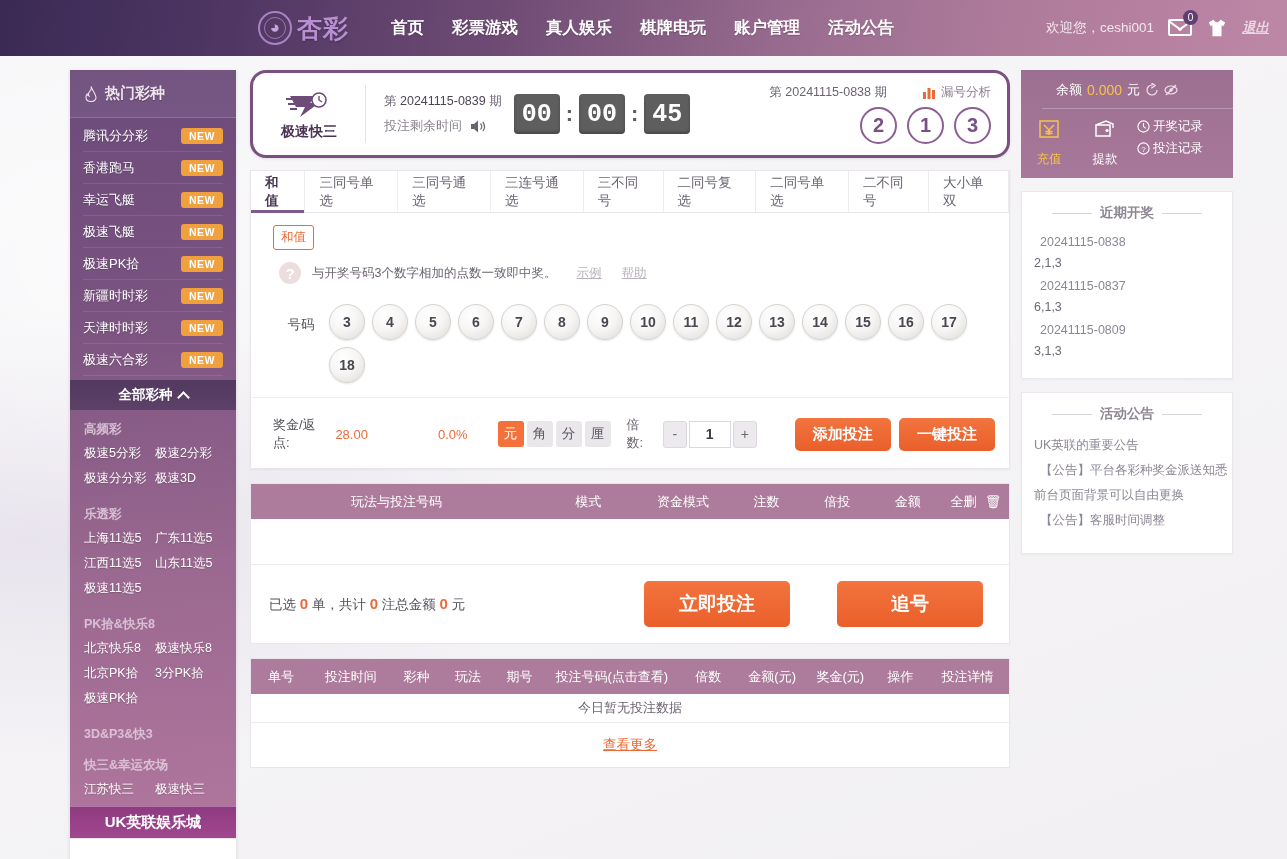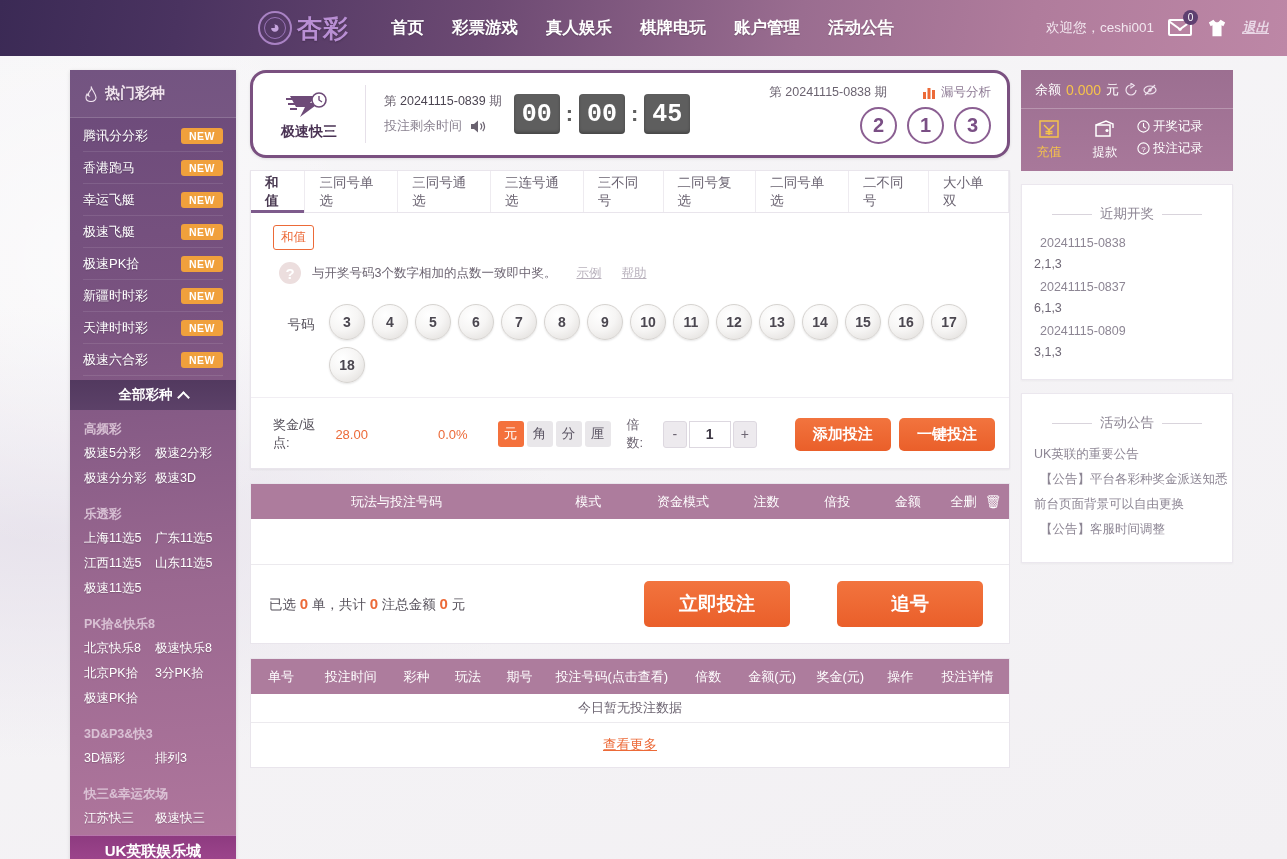--- a/index.html
+++ b/index.html
@@ -293,42 +293,42 @@
   }
   .more-link { color: #ec6a38; font-size: 13.5px; text-decoration: underline; cursor: pointer; }
 
   
   #rightcol { position: absolute; left: 1021px; top: 70px; width: 212px; }
   .balance-card {
     background: linear-gradient(180deg, #9c6f91 0%, #a8789a 100%);
     padding: 11px 0 10px 0;
   }
   .bal-row { display: flex; align-items: center; gap: 5px; padding: 0 2px 9px 14px;
-    border-bottom: 1px solid rgba(255,255,255,0.25); }
+    border-bottom: 1px solid rgba(255,255,255,0.25); margin-left: 21px; }
   .bal-label { color: #ffffff; font-size: 13px; }
   .bal-amount { color: #f6c34a; font-size: 14px; }
   .bal-unit { color: #ffffff; font-size: 13px; }
   .ic-refresh, .ic-eye { width: 14px; height: 14px; cursor: pointer; }
   .bal-actions { display: flex; align-items: flex-start; padding-top: 9px; }
   .bal-act {
     width: 56px; display: flex; flex-direction: column; align-items: center;
-    gap: 4px; cursor: pointer;
+    gap: 11px; cursor: pointer;
   }
   .bal-act-label { font-size: 12.5px; color: #ffffff; }
   .bal-act.recharge .bal-act-label { color: #f6c34a; }
   .bal-links { display: flex; flex-direction: column; gap: 5px; padding-left: 4px; }
   .bal-link { display: flex; align-items: center; gap: 3px; color: #ffffff; font-size: 12.5px; cursor: pointer; }
 
   .side-card {
     margin-top: 13px; background: #ffffff; border: 1px solid #ebe7ee;
     padding: 12px 12px 14px 12px; box-shadow: 0 1px 2px rgba(0,0,0,0.04);
   }
   .side-card-title {
     display: flex; align-items: center; justify-content: center; gap: 8px;
-    color: #8d8694; font-size: 13.5px; font-weight: normal; margin-bottom: 10px; margin-top: 8px;
+    color: #8d8694; font-size: 13.5px; font-weight: bold; margin-bottom: 10px;
   }
   .tl { width: 40px; height: 1px; background: #d9d4dc; }
   .draw-item { margin-bottom: 2px; }
   .draw-period { color: #8d8694; font-size: 12.5px; padding-left: 6px; line-height: 21px; }
   .draw-nums { color: #6e6775; font-size: 12.5px; line-height: 21px; }
   .notice-item { color: #8d8694; font-size: 12.5px; line-height: 25px; cursor: pointer; white-space: nowrap; }
   .notice-item.indent { padding-left: 6px; }
 </style>
 </head>
 <body>
@@ -431,24 +431,20 @@
     <div class="cat-grid">
       <span class="cat-link">北京快乐8</span>
       <span class="cat-link">极速快乐8</span>
       <span class="cat-link">北京PK拾</span>
       <span class="cat-link">3分PK拾</span>
       <span class="cat-link">极速PK拾</span>
     </div>
   </div>
   <div class="cat-block">
     <div class="cat-title">3D&amp;P3&amp;快3</div>
-    <div class="cat-grid">
-      <span class="cat-link">3D福彩</span>
-      <span class="cat-link">排列3</span>
-    </div>
   </div>
   <div class="cat-block">
     <div class="cat-title">快三&amp;幸运农场</div>
     <div class="cat-grid">
       <span class="cat-link">江苏快三</span>
       <span class="cat-link">极速快三</span>
     </div>
   </div>
 
   <div class="uk-banner">UK英联娱乐城</div>

